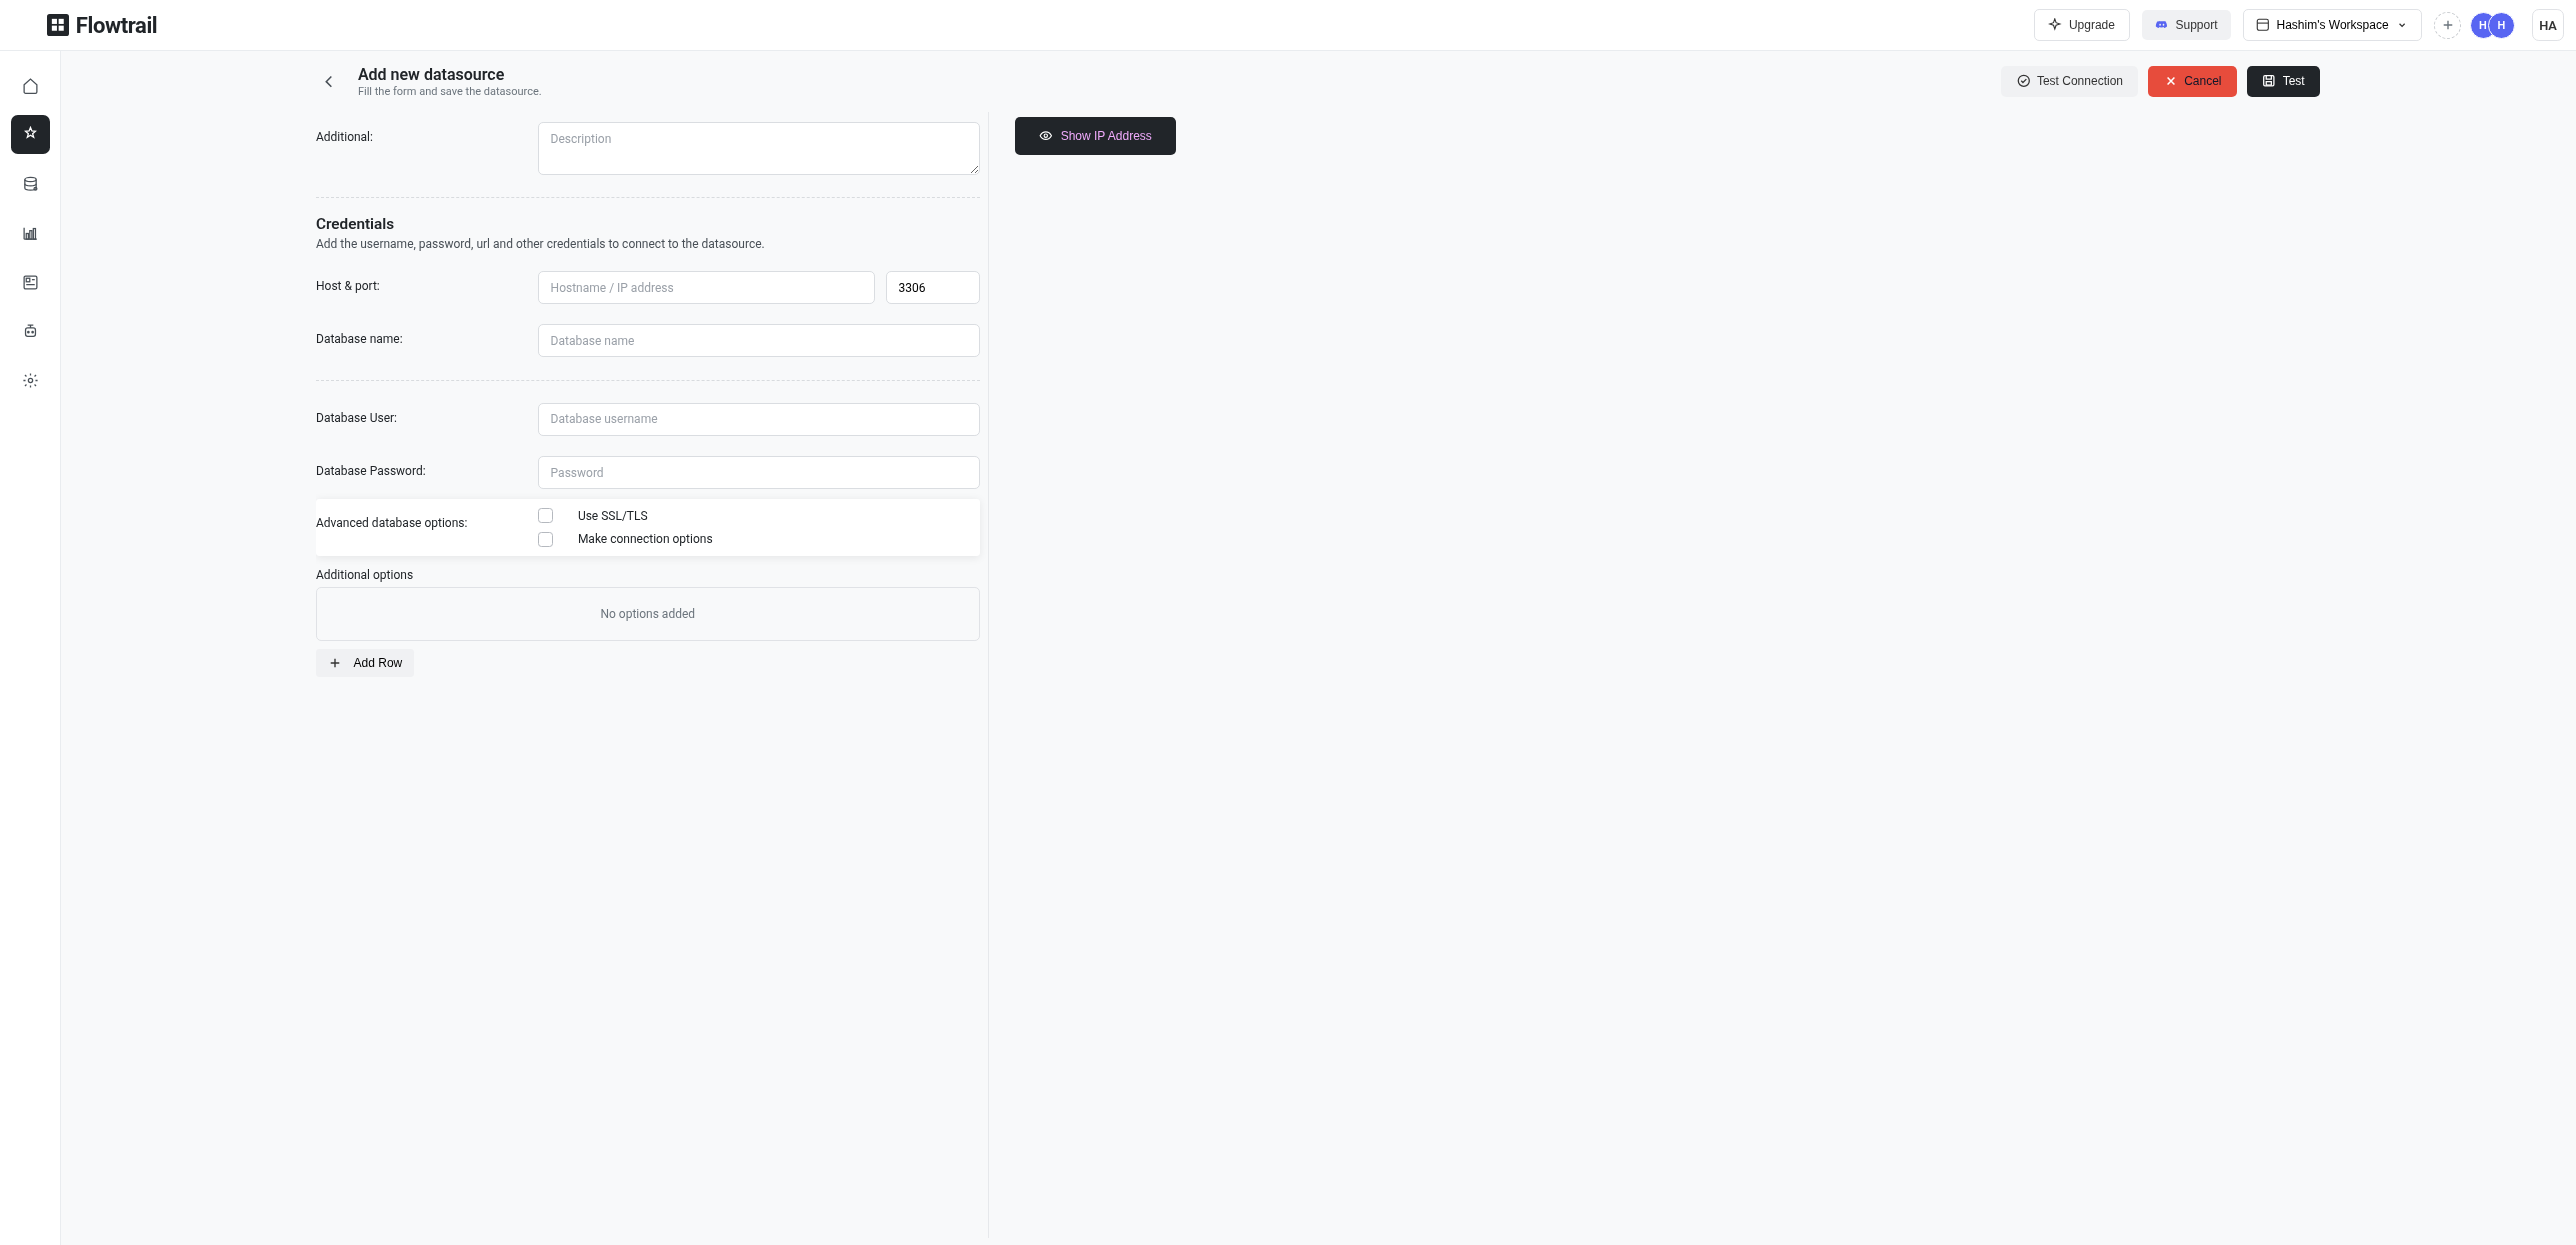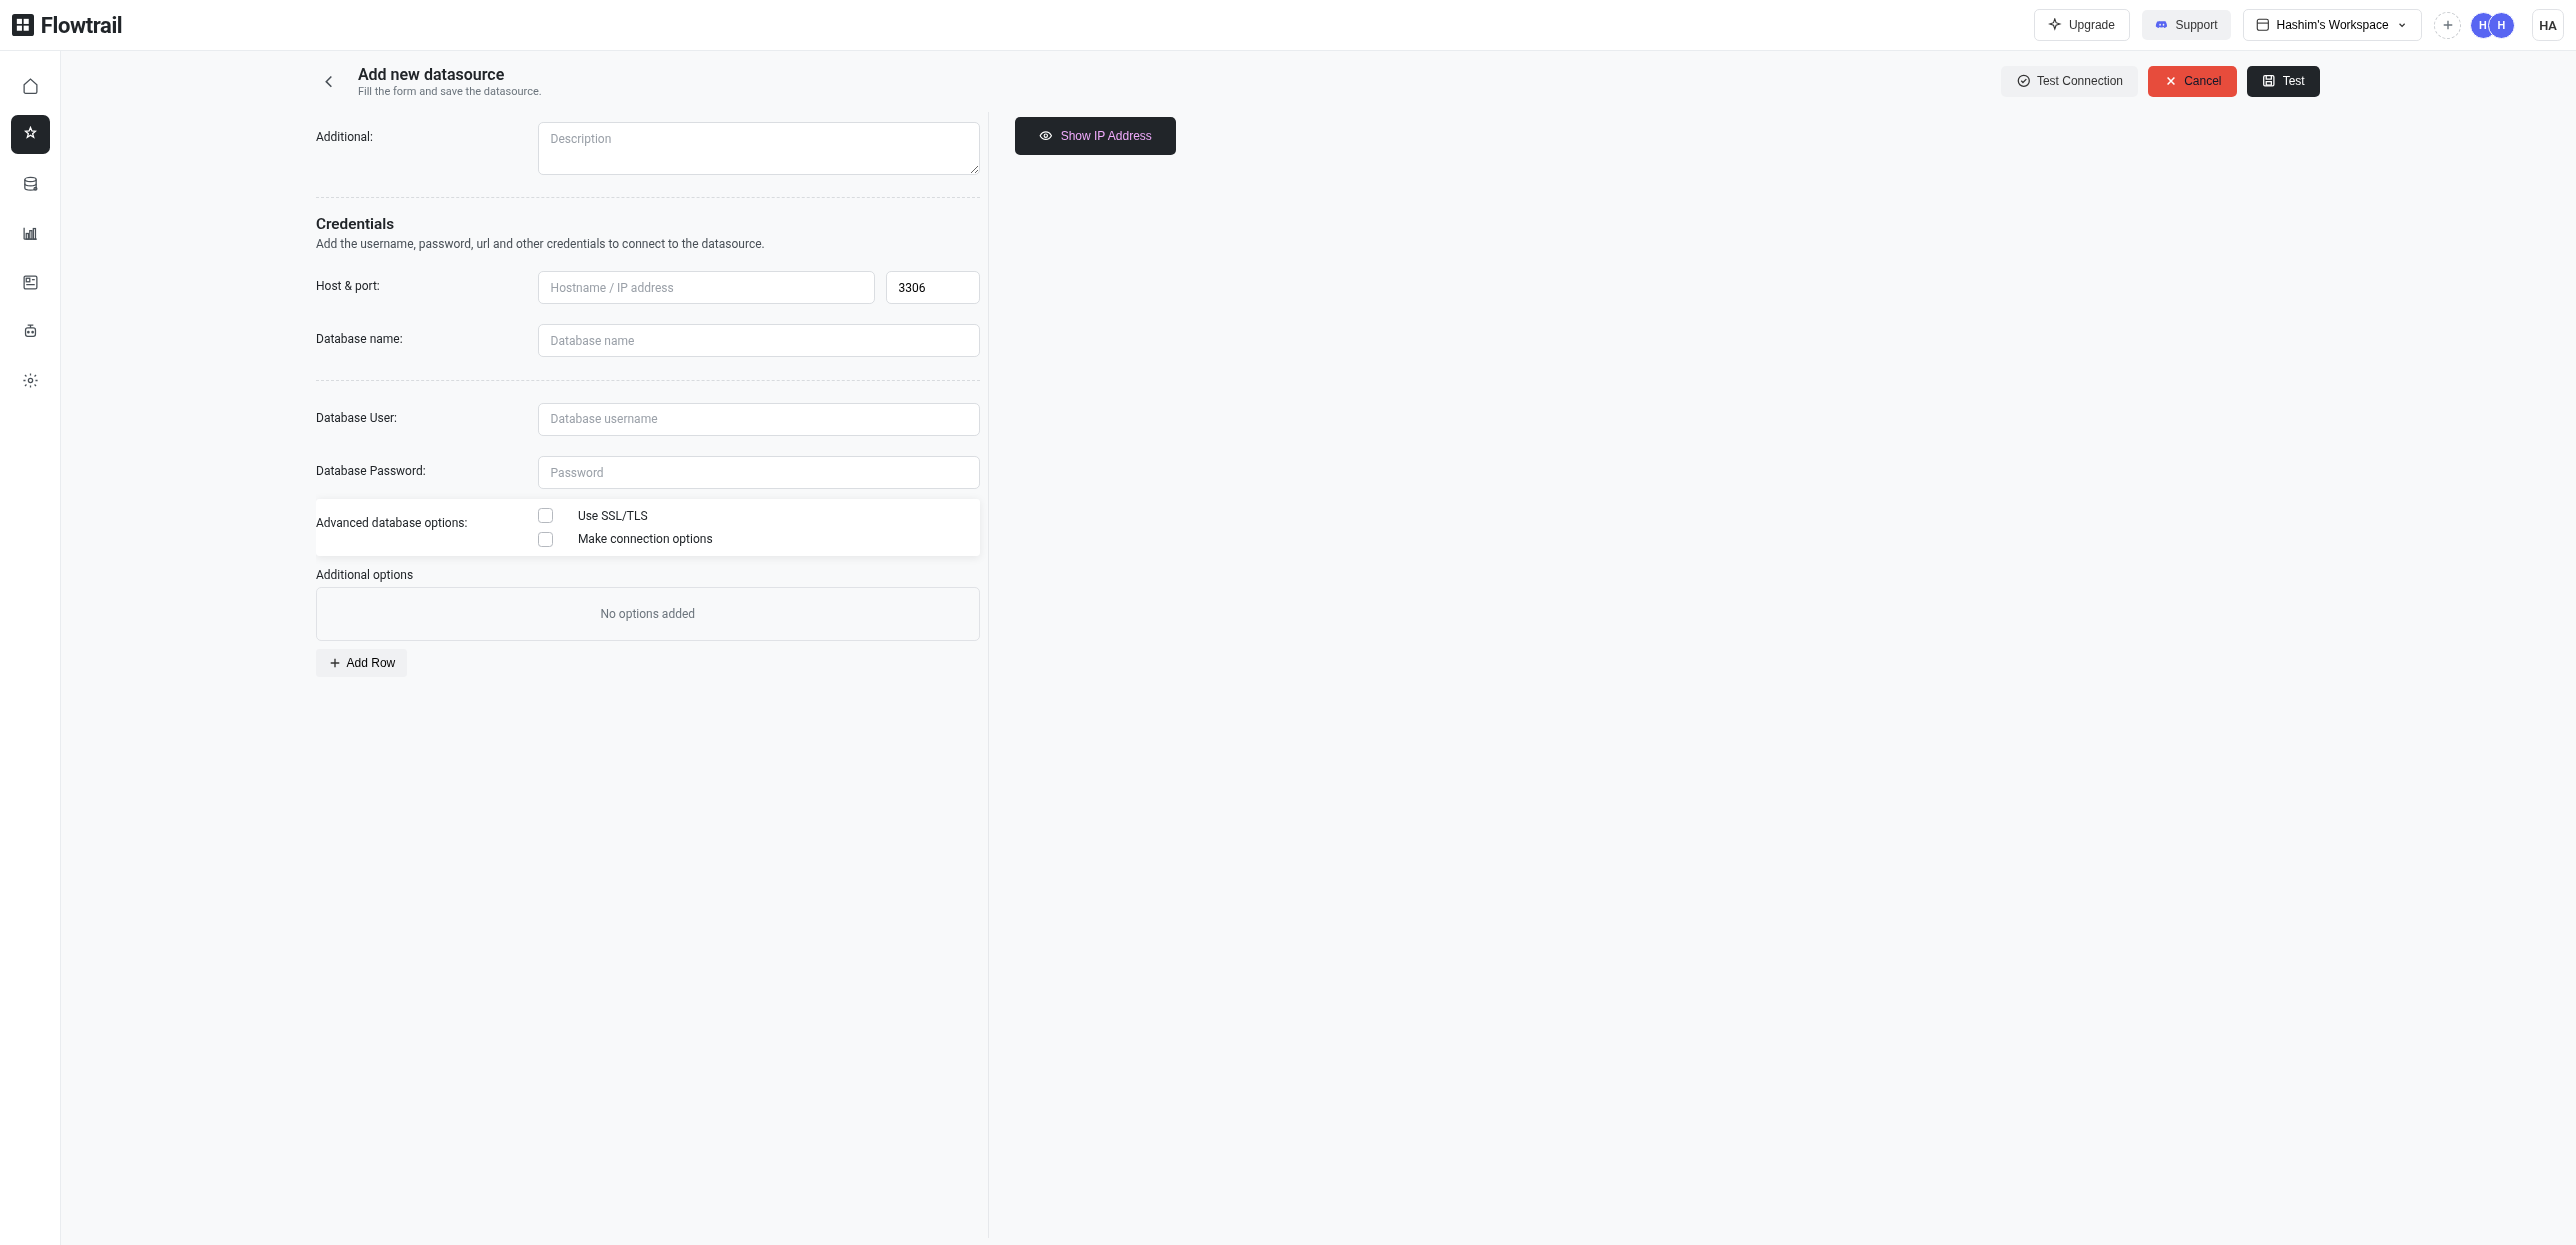--- a/index.html
+++ b/index.html
@@ -19,20 +19,21 @@
       border-bottom: 0.9px solid #e9ecef;
       display: flex;
       align-items: center;
       padding: 0 12px;
       justify-content: space-between;
     }
     .logo {
       display: flex;
       align-items: center;
       gap: 6.8px;
+      margin-left: 35px;
     }
     .logo-mark {
       width: 22px;
       height: 22px;
       background: #212529;
       border-radius: 2.6px;
       display: flex;
       align-items: center;
       justify-content: center;
     }
@@ -277,21 +278,21 @@
       border-radius: 5.1px;
       padding: 19px;
       text-align:center;
       color:#6c757d;
       font-size:12px;
       margin-top:5.1px;
     }
     .add-row-btn {
       display:flex;
       align-items:center;
-      gap:5px;
+      gap:12px;
       padding: 6.8px 12px;
       border-radius: 3.4px;
       border:none;
       background:#f0f1f3;
       font-size:12px;
       cursor:pointer;
       margin-top:8.5px;
     }
   </style>
 </head>

